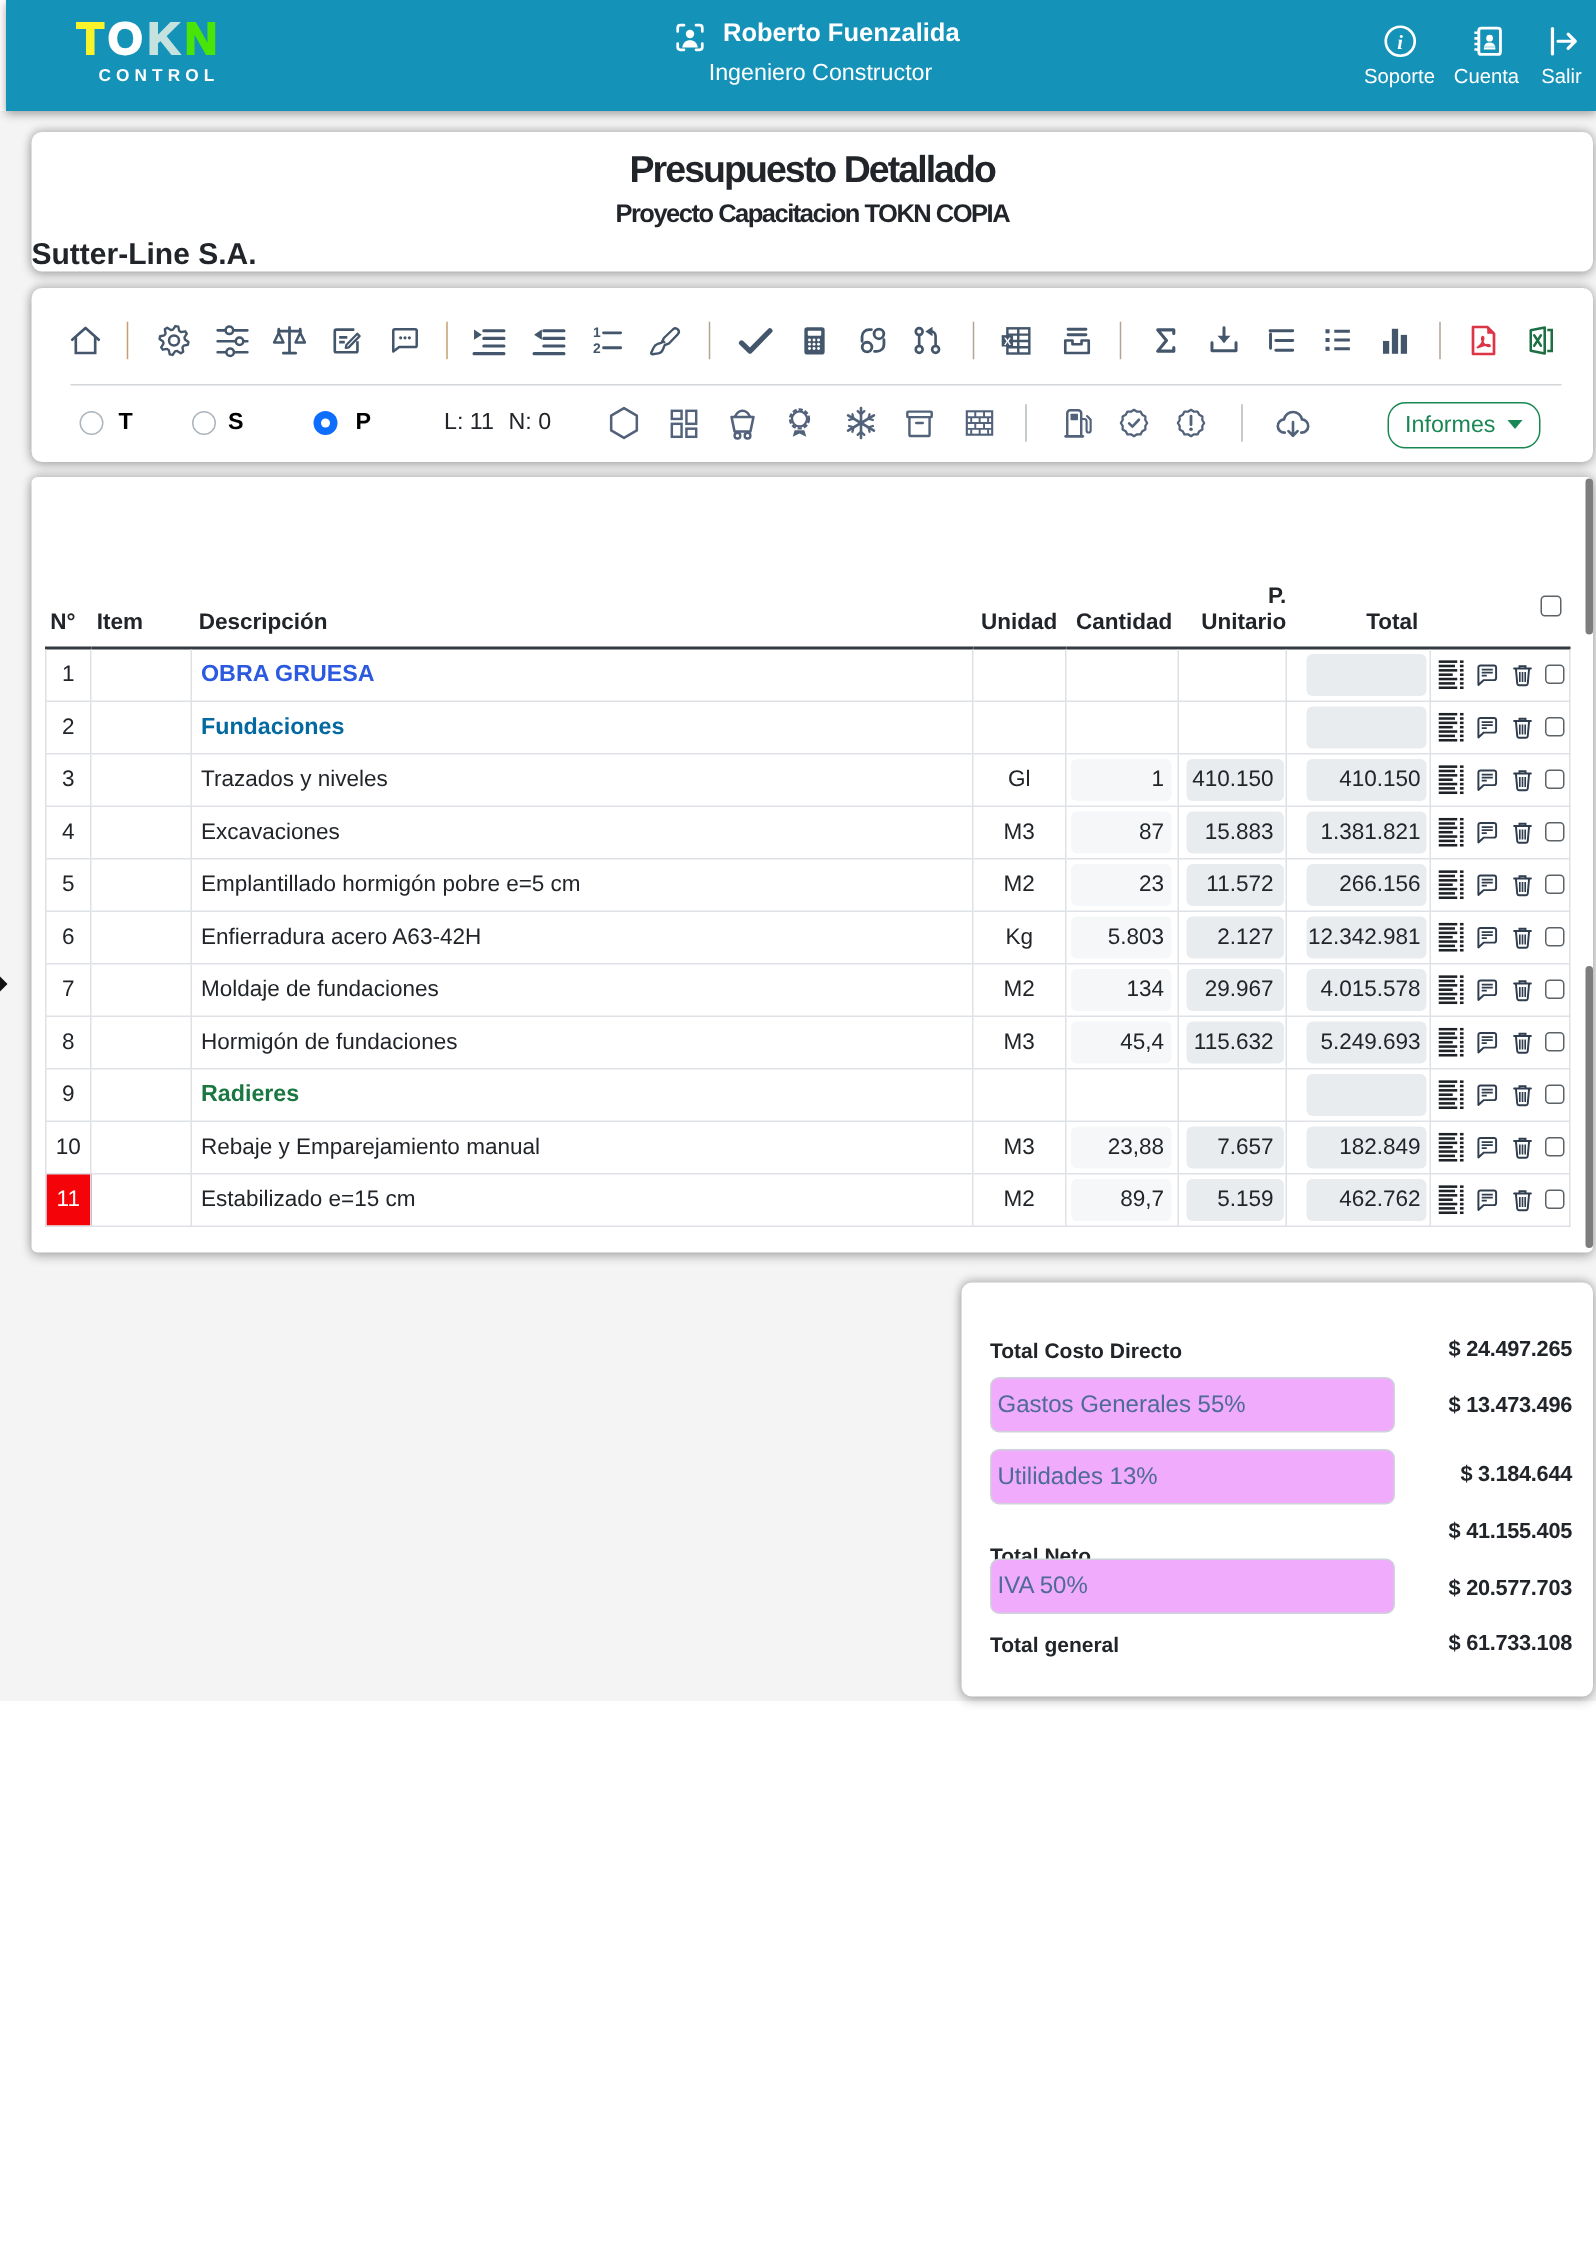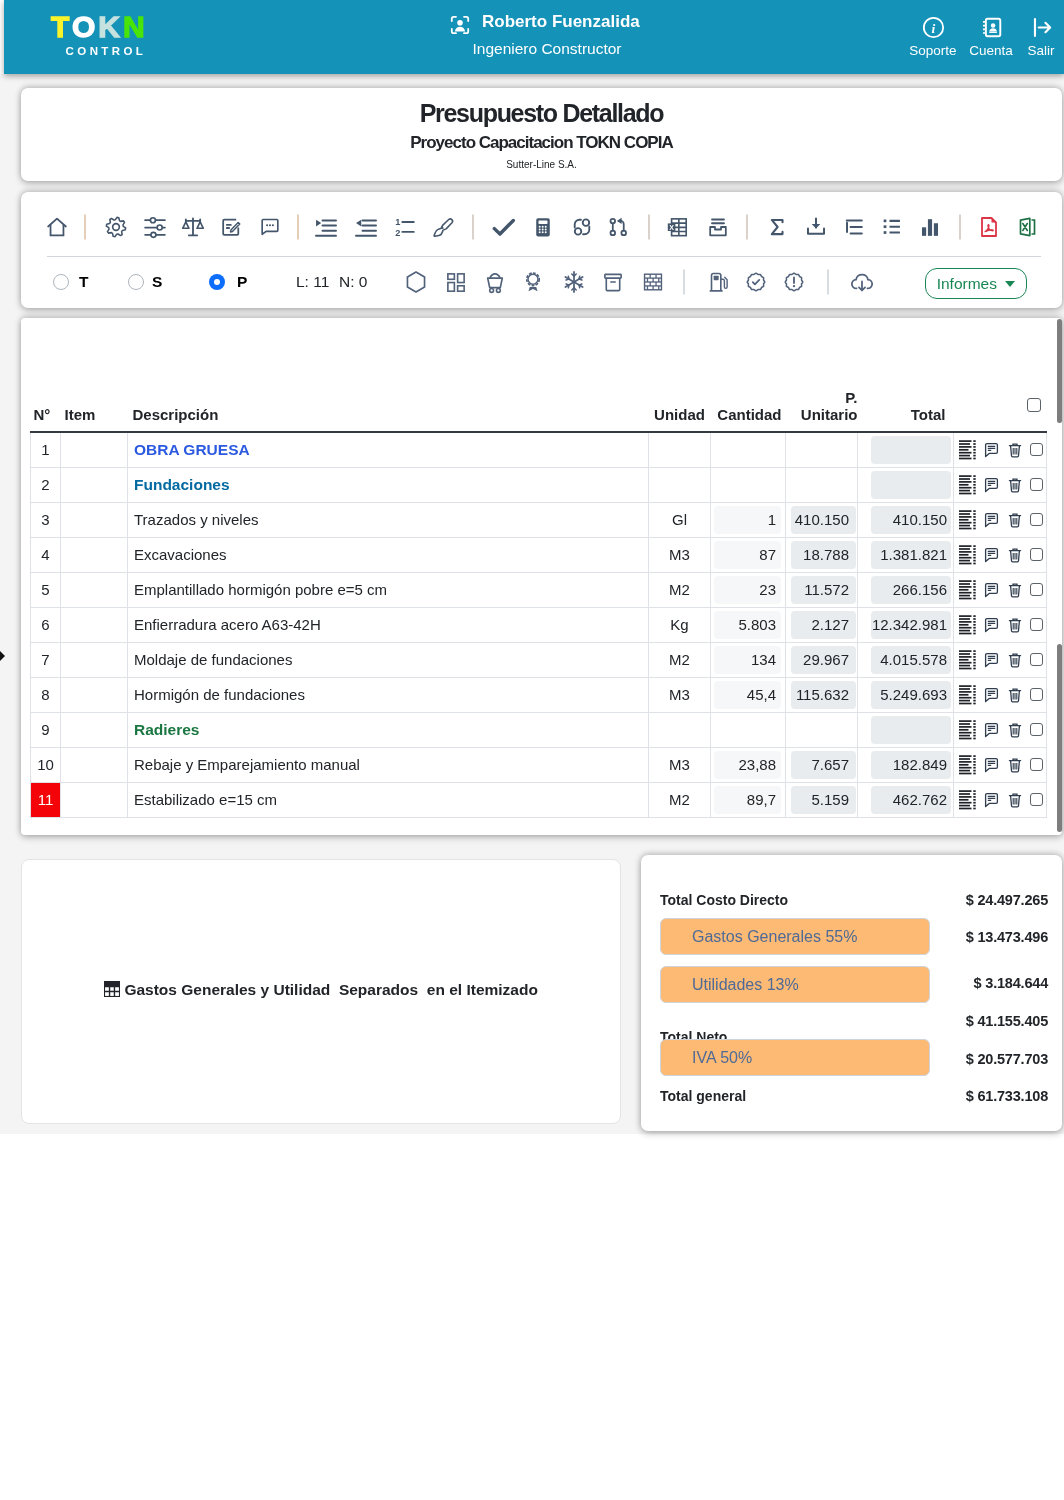--- a/index.html
+++ b/index.html
@@ -18,21 +18,21 @@
 #logo .big { font-size:30px; font-weight:bold; letter-spacing:3.1px; line-height:30px; }
 #logo .big span { -webkit-text-stroke-width:1.3px; }
 #logo .t { color:#f8f32b; } #logo .o { color:#ffffff; } #logo .k { color:#c5e2df; } #logo .n { color:#49e508; }
 #logo .sub { color:#fff; font-size:11.5px; font-weight:bold; letter-spacing:3.4px; text-align:center; margin-top:3px; padding-left:13px; }
 #username { position:absolute; left:482px; top:12px; font-size:17px; font-weight:bold; color:#fff; white-space:nowrap; z-index:3; }
 #userrole { position:absolute; left:397px; top:40px; width:300px; font-size:15.5px; color:#fff; text-align:center; white-space:nowrap; z-index:3; }
 .hicon { position:absolute; color:#fff; text-align:center; font-size:13.5px; z-index:3; }
 .hicon svg { display:block; margin:0 auto 2px; }
 #card1 h1 { font-size:25px; font-weight:bold; text-align:center; padding-top:11px; letter-spacing:-1.3px; }
 #card1 h2 { font-size:17px; font-weight:bold; text-align:center; margin-top:5px; letter-spacing:-1px; }
-#card1 h3 { font-size:10px; font-weight:normal; text-align:center; margin-top:6px; }
+#card1 h3 { font-size:20px; font-weight:bold; text-align:left; margin-top:6px; }
 .tbi { position:absolute; transform:translate(-50%,-50%); line-height:0; }
 .vsep { position:absolute; width:1px; height:25px; background:#b4babf; transform:translate(-50%,-50%); }
 #divider2 { position:absolute; left:26px; top:64px; width:994px; height:1px; background:#d2d6da; }
 .rlabel { font-weight:bold; font-size:15.5px; color:#000; }
 #informes { position:absolute; left:904px; top:76px; width:102px; height:31px; border:1px solid #198754; border-radius:12px; color:#198754; font-size:15.5px; text-align:center; line-height:29px; background:#fff; }
 #searchstrip { position:absolute; left:9px; top:9px; width:1007px; height:45px; background:#e9ecef; }
 #searchinput { position:absolute; left:526px; top:8px; width:476px; height:32px; background:#fff; border:1px solid #ced4da; border-radius:4px; color:#757d84; font-size:15px; line-height:30px; padding-left:12px; }
 table { border-collapse:collapse; table-layout:fixed; position:absolute; left:9px; top:60px; width:1016px; font-size:15px; }
 col.c1{width:30px;} col.c2{width:67px;} col.c3{width:521px;} col.c4{width:62px;} col.c5{width:75px;} col.c6{width:72px;} col.c7{width:96px;} col.c8{width:93px;}
 thead td { border-bottom:2px solid #343a40; font-weight:bold; vertical-align:bottom; padding-bottom:8px; height:54px; font-size:15px; }
@@ -42,21 +42,21 @@
 td.unid { text-align:center; }
 .pill { border-radius:4px; height:28px; line-height:28px; text-align:right; }
 .pill.qty { background:#f6f7f8; padding-right:5px; margin:0 4px 0 3px; }
 .pill.pu { background:#e9ecef; padding-right:7px; margin-left:5px; margin-right:1px; }
 .pill.tot { background:#e9ecef; padding-right:4px; margin-left:13px; margin-right:2px; }
 td.actions { padding-left:5px; white-space:nowrap; font-size:0; overflow:hidden; }
 .redcell { background:#f40408; color:#fff; }
 #card4 .center { position:absolute; left:0; right:0; top:121px; text-align:center; font-size:15.5px; font-weight:600; }
 #card5 .lab { position:absolute; left:19px; font-weight:bold; font-size:14px; }
 #card5 .val { position:absolute; right:14px; font-weight:bold; font-size:14.5px; text-align:right; letter-spacing:-0.2px; }
-.inpbox { position:absolute; left:19px; width:270px; height:37px; border:1px solid #ced4da; border-radius:6px; color:#4e6a96; font-size:16px; line-height:35px; padding-left:31px; background:#fdba74; }
+.inpbox { position:absolute; left:19px; width:270px; height:37px; border:1px solid #ced4da; border-radius:6px; color:#4e6a96; font-size:16px; line-height:35px; padding-left:4px; background:#f0abfc; }
 .sthumb { position:absolute; left:1057px; width:5px; background:#7d7d7d; border-radius:3px; }
 </style>
 </head>
 <body>
 <div id="page">
   <div id="graybg"></div>
   <div id="topbar">
     <div id="logo">
       <div class="big"><span class="t">T</span><span class="o">O</span><span class="k">K</span><span class="n">N</span></div>
       <div class="sub">CONTROL</div>
@@ -438,21 +438,21 @@
           </tr>
 <tr>
             <td class="num">4</td>
             <td></td>
             <td class="desc" style="">Excavaciones</td>
             <td class="unid">M3</td>
             <td>
               <div class="pill qty">87</div>
             </td>
             <td>
-              <div class="pill pu">18.788</div>
+              <div class="pill pu">15.883</div>
             </td>
             <td>
               <div class="pill tot">1.381.821</div>
             </td>
             <td class="actions"><span style="display:inline-block;vertical-align:middle;margin-left:0;"><svg width="17" height="20" viewBox="0 0 17 19.5" fill="none">
                   <rect x="0" y="0" width="12.5" height="1.7" fill="#1e2227"></rect>
                   <rect x="14.3" y="0" width="2.4" height="1.7" fill="#1e2227"></rect>
                   <rect x="0" y="2.9" width="11" height="1.7" fill="#1e2227"></rect>
                   <rect x="14.3" y="2.9" width="2.4" height="1.7" fill="#1e2227"></rect>
                   <rect x="0" y="5.8" width="12.5" height="1.7" fill="#1e2227"></rect>
@@ -739,27 +739,20 @@
                   <path d="M3.8 4.4h7.4M3.8 6.4h7.4M3.8 8.4h3.4" stroke="#2f3d4e" stroke-width="1.1"></path>
                 </svg></span><span style="display:inline-block;vertical-align:middle;margin-left:9px;"><svg width="14" height="16" viewBox="0 0 14 16" fill="none">
                   <path d="M1.4 3.6h11.2" stroke="#2f3d4e" stroke-width="1.3" stroke-linecap="round"></path>
                   <path d="M5 3.4V2.2h4v1.2" stroke="#2f3d4e" stroke-width="1.3"></path>
                   <path d="M2.6 3.8l.9 10a1.1 1.1 0 0 0 1.1 1h4.8a1.1 1.1 0 0 0 1.1-1l.9-10" stroke="#2f3d4e" stroke-width="1.3"></path>
                   <path d="M5.2 6v6.6M7 6v6.6M8.8 6v6.6" stroke="#2f3d4e" stroke-width="1.1"></path>
                 </svg></span><span style="display:inline-block;vertical-align:middle;margin-left:8px;"><span style="display:inline-block;width:13px;height:13px;border:1.2px solid #5c6368;border-radius:3px;background:#fff;vertical-align:middle;"></span></span></td>
           </tr>
       </tbody>
     </table>
-  </div>
-  <div id="card4">
-    <div class="center"><span style="vertical-align:-2px;display:inline-block;"><svg width="16" height="16" viewBox="0 0 15 15" fill="none">
-            <rect x="0.5" y="0.5" width="14" height="14" stroke="#212529" fill="none"></rect>
-            <path d="M0.5 5.2h14M0.5 9.8h14M5.2 0.5v14M9.8 0.5v14" stroke="#212529" stroke-width="1.3"></path>
-            <rect x="0.5" y="0.5" width="14" height="4.7" fill="#212529"></rect>
-          </svg></span> Gastos Generales y Utilidad&nbsp; <b>Separados</b> &nbsp;en el Itemizado</div>
   </div>
   <div class="card" id="card5">
     <div class="lab" style="top:37px;">Total Costo Directo</div>
       <div class="val" style="top:37px;">$ 24.497.265</div>
 <div class="inpbox" style="top:63px;">Gastos Generales 55%</div>
       <div class="val" style="top:74px;">$ 13.473.496</div>
 <div class="inpbox" style="top:111px;">Utilidades 13%</div>
       <div class="val" style="top:120px;">$ 3.184.644</div>
 <div class="lab" style="top:174px;">Total Neto</div>
       <div class="val" style="top:158px;">$ 41.155.405</div>

